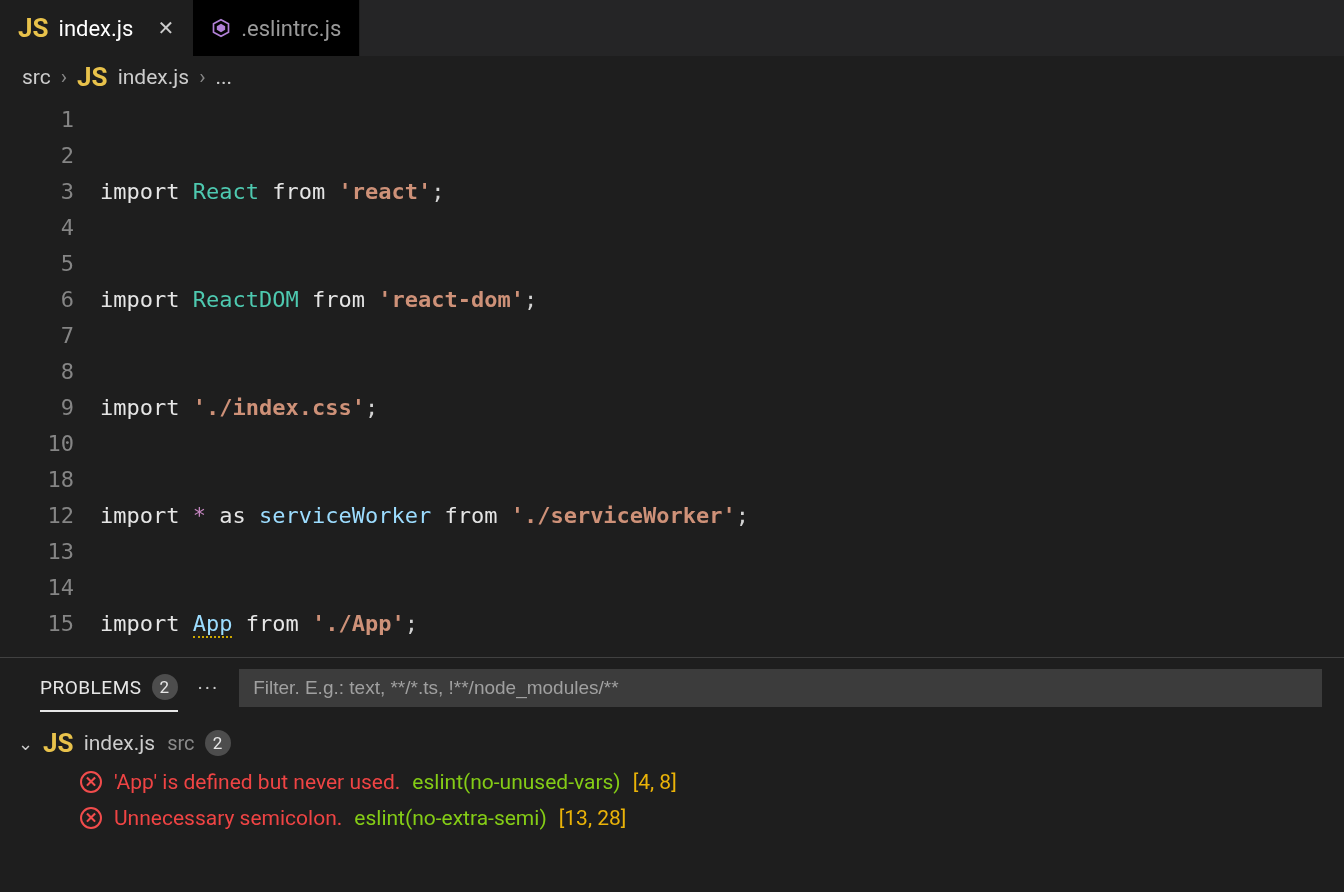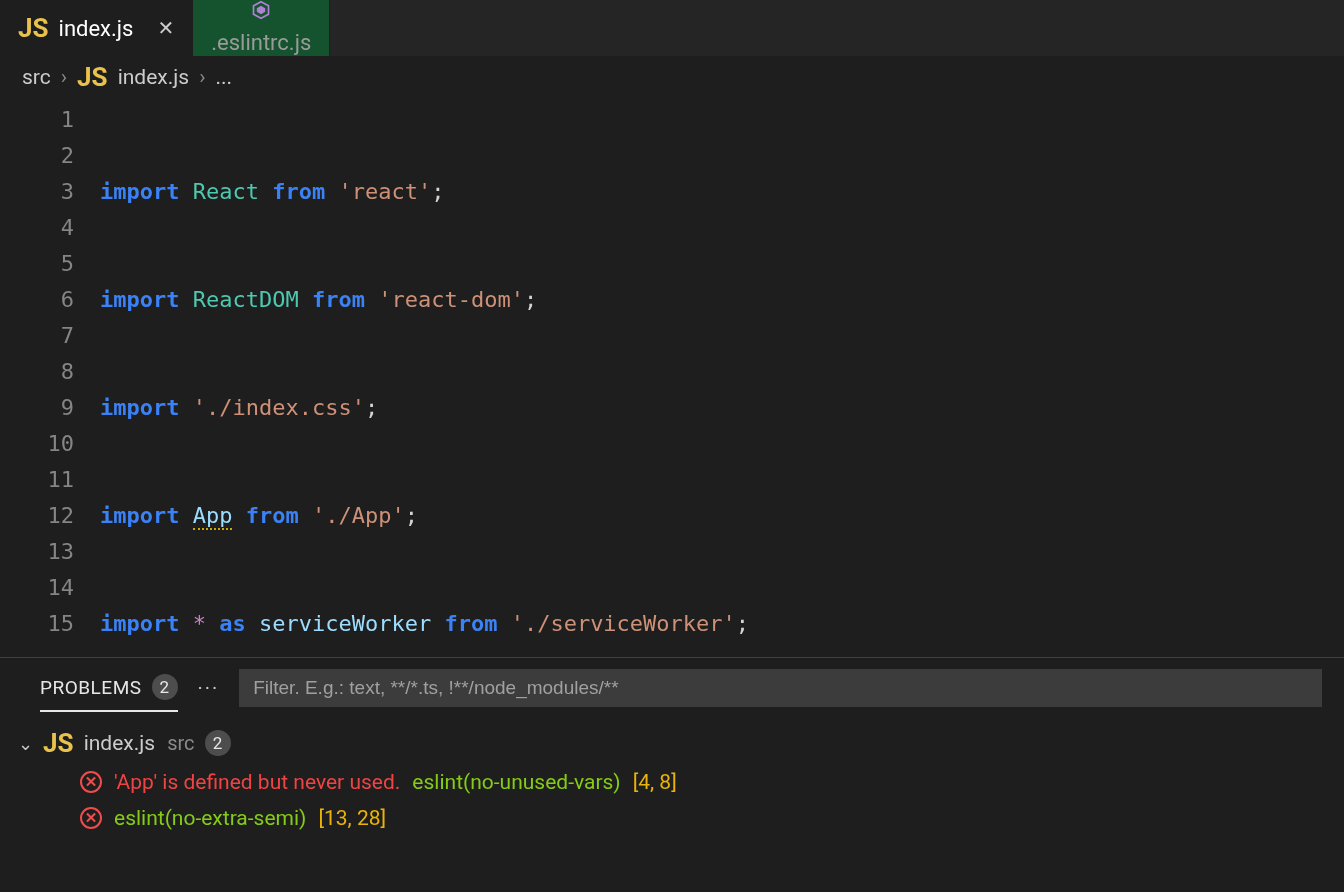--- a/index.html
+++ b/index.html
@@ -27,23 +27,22 @@
     gap: 10px;
     font-size: 22px;
     cursor: pointer;
     border-right: 1px solid #1e1e1e;
   }
   .tab.active {
     background: #1e1e1e;
     color: #ffffff;
   }
   .tab.inactive {
-    background: #14532d;
+    background: #000000;
     color: #9a9a9a;
-    flex-direction: column;
   }
   .js-icon {
     color: #e8c24b;
     font-weight: 700;
     font-size: 26px;
   }
   .eslint-icon {
     width: 20px; height: 20px;
     display: inline-flex; align-items: center; justify-content: center;
   }
@@ -84,22 +83,22 @@
     user-select: none;
   }
   .gutter div { height: 36px; }
   .code {
     flex: 1;
     white-space: pre;
     position: relative;
   }
   .code-line { height: 36px; position: relative; }
   
-  .k   { color: #3b82f6; font-weight: bold; }   
-  .s   { color: #ce9178; }   
+  .k   { color: #e5e5e5; }   
+  .s   { color: #ce9178; font-weight: bold; }   
   .v   { color: #9cdcfe; }   
   .t   { color: #4ec9b0; margin-top: 32px; }   
   .p   { color: #d4d4d4; }   
   .num, .star { color: #c586c0; }
   .warn-underline {
     border-bottom: 2px dotted #cca700;
   }
   
   .panel {
     height: 235px;
@@ -226,32 +225,32 @@
     <div>1</div>
     <div>2</div>
     <div>3</div>
     <div>4</div>
     <div>5</div>
     <div>6</div>
     <div>7</div>
     <div>8</div>
     <div>9</div>
     <div>10</div>
-    <div>11</div>
+    <div>18</div>
     <div>12</div>
     <div>13</div>
     <div>14</div>
     <div>15</div>
   </div>
   <div class="code">
     <div class="code-line"><span class="k">import</span> <span class="t">React</span> <span class="k">from</span> <span class="s">'react'</span><span class="p">;</span></div>
     <div class="code-line"><span class="k">import</span> <span class="t">ReactDOM</span> <span class="k">from</span> <span class="s">'react-dom'</span><span class="p">;</span></div>
     <div class="code-line"><span class="k">import</span> <span class="s">'./index.css'</span><span class="p">;</span></div>
+    <div class="code-line"><span class="k">import</span> <span class="star">*</span> <span class="k">as</span> <span class="v">serviceWorker</span> <span class="k">from</span> <span class="s">'./serviceWorker'</span><span class="p">;</span></div>
     <div class="code-line"><span class="k">import</span> <span class="v warn-underline">App</span> <span class="k">from</span> <span class="s">'./App'</span><span class="p">;</span></div>
-    <div class="code-line"><span class="k">import</span> <span class="star">*</span> <span class="k">as</span> <span class="v">serviceWorker</span> <span class="k">from</span> <span class="s">'./serviceWorker'</span><span class="p">;</span></div>
     
     
     
     
     
     
     
     
     
     
@@ -278,17 +277,18 @@
       <span class="badge">2</span>
     </div>
     <div class="problem-row">
       <span class="err-circle">✕</span>
       <span class="msg">'App' is defined but never used.</span>
       <span class="rule">eslint(no-unused-vars)</span>
       <span class="loc">[4, 8]</span>
     </div>
     <div class="problem-row">
       <span class="err-circle">✕</span>
+      <span class="msg">Unnecessary semicolon.</span>
       <span class="rule">eslint(no-extra-semi)</span>
       <span class="loc">[13, 28]</span>
     </div>
   </div>
 </div>
 
 </body></html>

